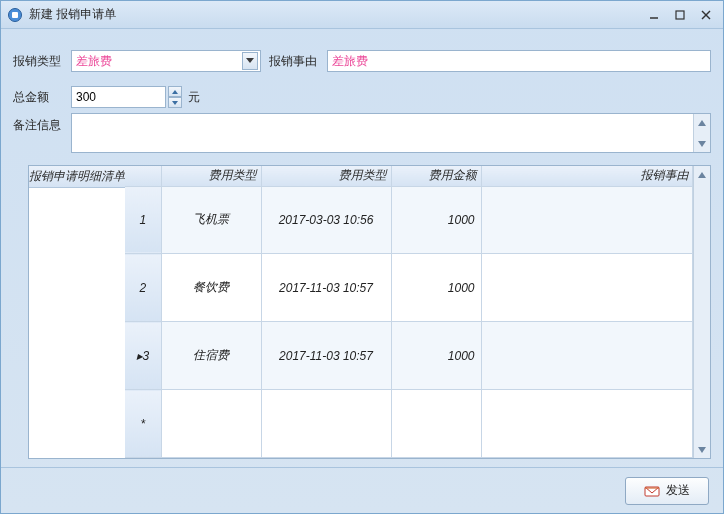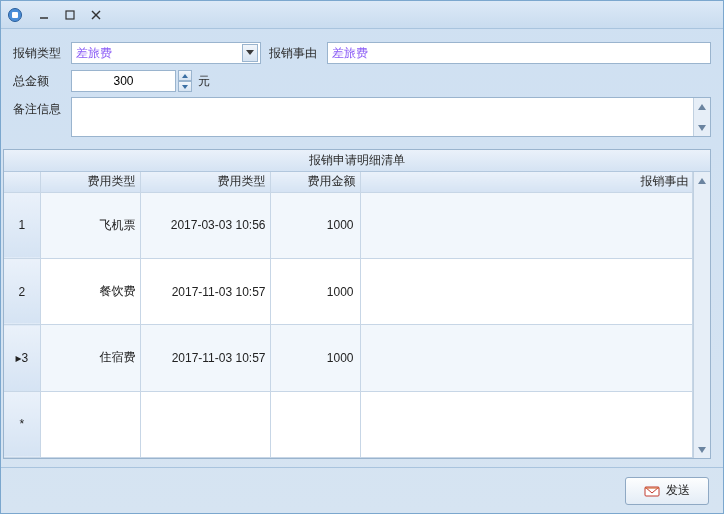--- a/index.html
+++ b/index.html
@@ -17,61 +17,61 @@
     padding: 0 6px;
     color: #2b2b2b;
     border-bottom: 1px solid #a9c4de;
   }
   .titlebar .app-icon { width: 16px; height: 16px; margin-right: 6px; }
   .titlebar .title-text { flex: 1; }
   .titlebar .win-btn { width: 22px; height: 16px; display: inline-flex; align-items: center; justify-content: center; color: #3b3b3b; cursor: default; margin-left: 4px; }
   .titlebar .win-btn svg { display: block; }
 
   .form-area { padding: 12px 12px 6px 12px; display: flex; flex-direction: column; gap: 4px; }
-  .row { display: flex; align-items: center; height: 24px; }
+  .row { display: flex; align-items: center; height: 24px; margin-top: 8px; }
   .lbl { width: 58px; color: #2b2b2b; text-align: left; }
   .combo, .txt {
     height: 22px; background: #fff; border: 1px solid #9ab4ce;
-    display: flex; align-items: center; padding: 0 4px; color: #8b5cf6;
+    display: flex; align-items: center; padding: 0 4px; color: #ec4899;
   }
   .combo { width: 190px; justify-content: space-between; }
   .combo .arrow-btn {
     width: 16px; height: 18px; margin-right: -2px;
     background: linear-gradient(to bottom,#f2f6fb,#d7e4f2);
     border: 1px solid #9ab4ce; display:flex; align-items:center; justify-content:center;
   }
   .txt-long { flex: 1; }
   .spacer8 { width: 8px; }
 
-  .num-field { width: 105px; height: 22px; background:#fff; border:1px solid #9ab4ce; display:flex; align-items:center; justify-content:center; padding:0 4px; }
+  .num-field { width: 95px; height: 22px; background:#fff; border:1px solid #9ab4ce; display:flex; align-items:center; justify-content:flex-start; padding:0 4px; }
   .spin { display:flex; flex-direction:column; margin-left:2px; }
   .spin-btn { width:14px; height:11px; background:linear-gradient(to bottom,#f2f6fb,#d7e4f2); border:1px solid #9ab4ce; display:flex; align-items:center; justify-content:center; }
   .unit { margin-left: 6px; color:#2b2b2b; }
 
   .memo-wrap { display:flex; }
   .memo-wrap .lbl { padding-top: 4px; }
   .memo-box { flex:1; height:40px; background:#fff; border:1px solid #9ab4ce; position:relative; }
   .memo-scroll { position:absolute; right:0; top:0; width:17px; height:100%; background:#e6eef7; border-left:1px solid #c0d0e0; display:flex; flex-direction:column; justify-content:space-between; }
   .memo-scroll .sbtn { height:17px; display:flex; align-items:center; justify-content:center; color:#6b84a0; }
 
   .grid-panel {
-    margin: 6px 12px 8px 2px; flex:1;
+    margin: 6px 12px 8px 27px; flex:1;
     border:1px solid #9ab4ce; background:#fff;
-    display:flex; flex-direction:column; overflow:hidden;
+    display:flex; overflow:hidden;font-style:italic;
   }
   .grid-title {
     height:22px; background:linear-gradient(to bottom,#eaf1fa,#d5e3f3);
     border-bottom:1px solid #b2c7dd; display:flex; align-items:center; justify-content:center;
     color:#2b2b2b;
   }
   .grid-body { flex:1; display:flex; }
   table.grid { border-collapse: collapse; width: 100%; table-layout: fixed; }
   table.grid th, table.grid td {
     border-right:1px solid #c7d6e6; border-bottom:1px solid #c7d6e6;
-    height:20px; padding:0 4px; color:#222; text-align:right; overflow:hidden; white-space:nowrap;
+    height:20px; padding:0 4px; color:#222; text-align:center; overflow:hidden; white-space:nowrap;
   }
   table.grid th {
     background:linear-gradient(to bottom,#eaf1fa,#d5e3f3);
     color:#2b2b2b; font-weight:normal; text-align:right;
   }
   .col-ind { width:36px; text-align:center !important; background:linear-gradient(to bottom,#eaf1fa,#d5e3f3); }
   td.col-ind { background:linear-gradient(to bottom,#eaf1fa,#d5e3f3); }
   .col-type { width:100px; }
   .col-time { width:130px; }
   .col-amt  { width:90px; text-align:right !important; padding-right:6px !important; }
@@ -100,20 +100,21 @@
 
 <div class="window">
 
   <div class="titlebar">
     <span class="app-icon">
       <svg viewBox="0 0 16 16" width="16" height="16">
           <circle cx="8" cy="8" r="6.5" fill="#4b8ed8" stroke="#2a5e9a"></circle>
           <rect x="5" y="5" width="6" height="6" rx="1" fill="#fff"></rect>
         </svg>
     </span>
+    <span class="title-text">新建 报销申请单</span>
     <span class="win-btn">
         <svg width="12" height="12">
           <line x1="2" y1="9" x2="10" y2="9" stroke="#333" stroke-width="1.5"></line>
         </svg>
       </span>
     <span class="win-btn">
         <svg width="12" height="12">
           <rect x="2" y="2" width="8" height="8" fill="none" stroke="#333" stroke-width="1.2"></rect>
         </svg>
       </span>

